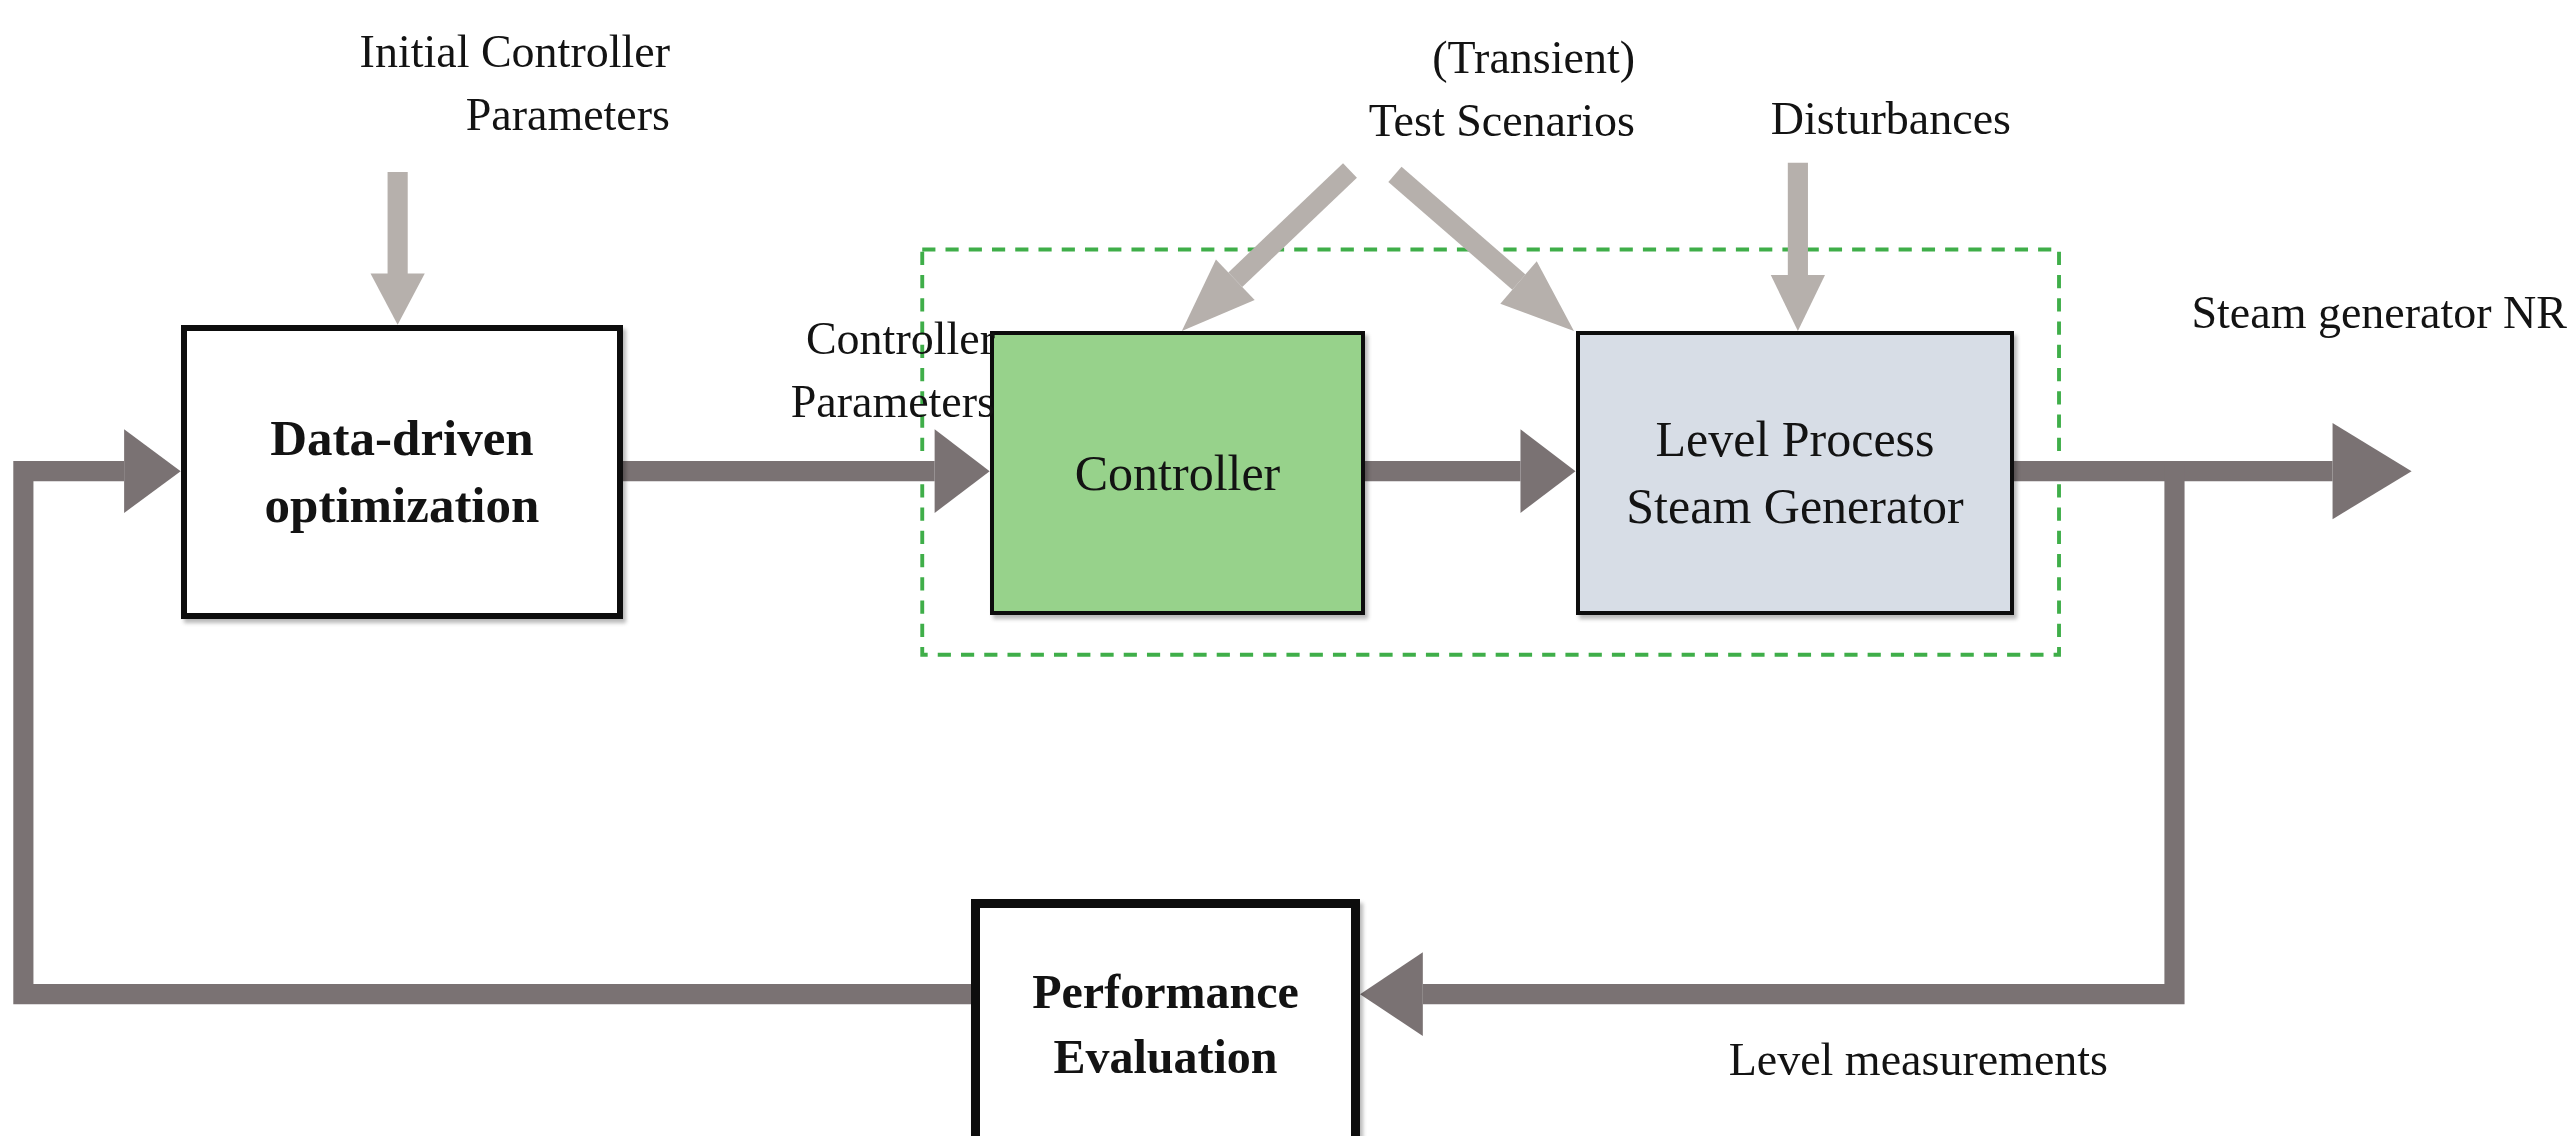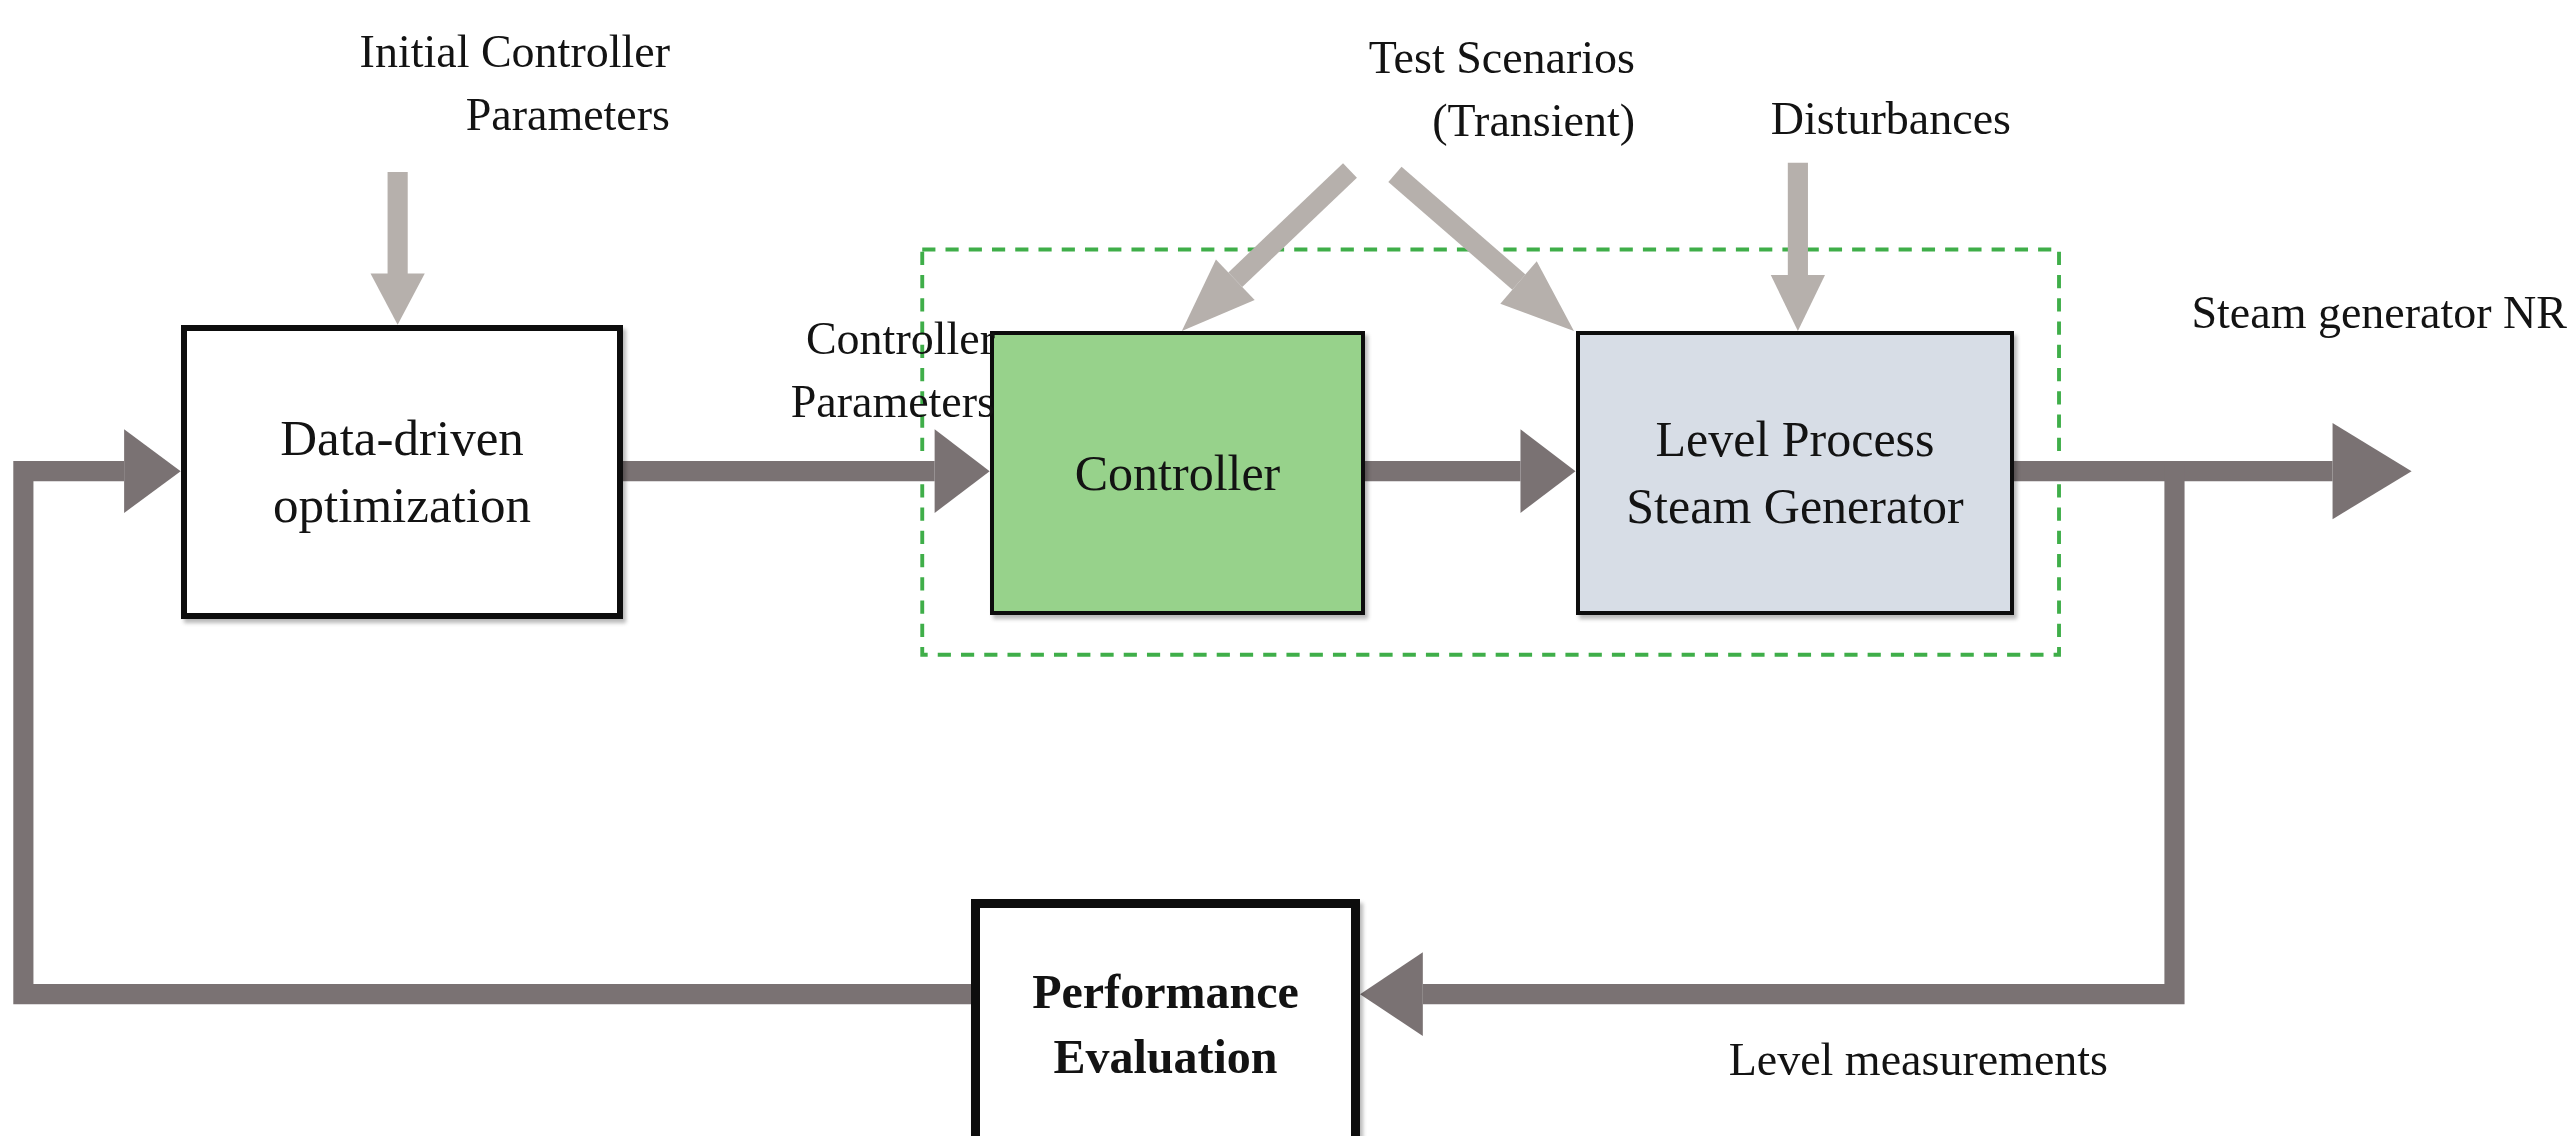--- a/index.html
+++ b/index.html
@@ -26,21 +26,21 @@
     justify-content: center;
     text-align: center;
     box-sizing: border-box;
     background: #ffffff;
     box-shadow: 3.1px 3.9px 3.9px rgba(0,0,0,0.28);
   }
   .box span { display: block; white-space: nowrap; }
   .box-ddo {
     left: 181px; top: 325px; width: 442px; height: 294px;
     border: 6.2px solid var(--box-border, #0d0d0d);
-    font-weight: normal; font-size: 51px; line-height: 1.32;
+    font-weight: bold; font-size: 51px; line-height: 1.32;
   }
   .box-controller {
     left: 990px; top: 331px; width: 375px; height: 284px;
     border: 4.6px solid var(--box-border, #0d0d0d);
     background: var(--controller-fill, #97d28b);
     font-size: 50px; line-height: 1.32;
   }
   .box-sg {
     left: 1576px; top: 331px; width: 438px; height: 284px;
     border: 4.6px solid var(--box-border, #0d0d0d);
@@ -130,22 +130,22 @@
     <span>Initial Controller</span>
     <span>Parameters</span>
   </div>
 
   <div class="ann ann-ctrl-params">
     <span>Controller</span>
     <span>Parameters</span>
   </div>
 
   <div class="ann ann-test-scenarios">
+    <span>(Transient)</span>
     <span>Test Scenarios</span>
-    <span>(Transient)</span>
   </div>
 
   <div class="ann ann-disturbances">
     <span>Disturbances</span>
   </div>
 
   <div class="ann ann-sg-nr">
     <span>Steam generator NR</span>
   </div>
 

